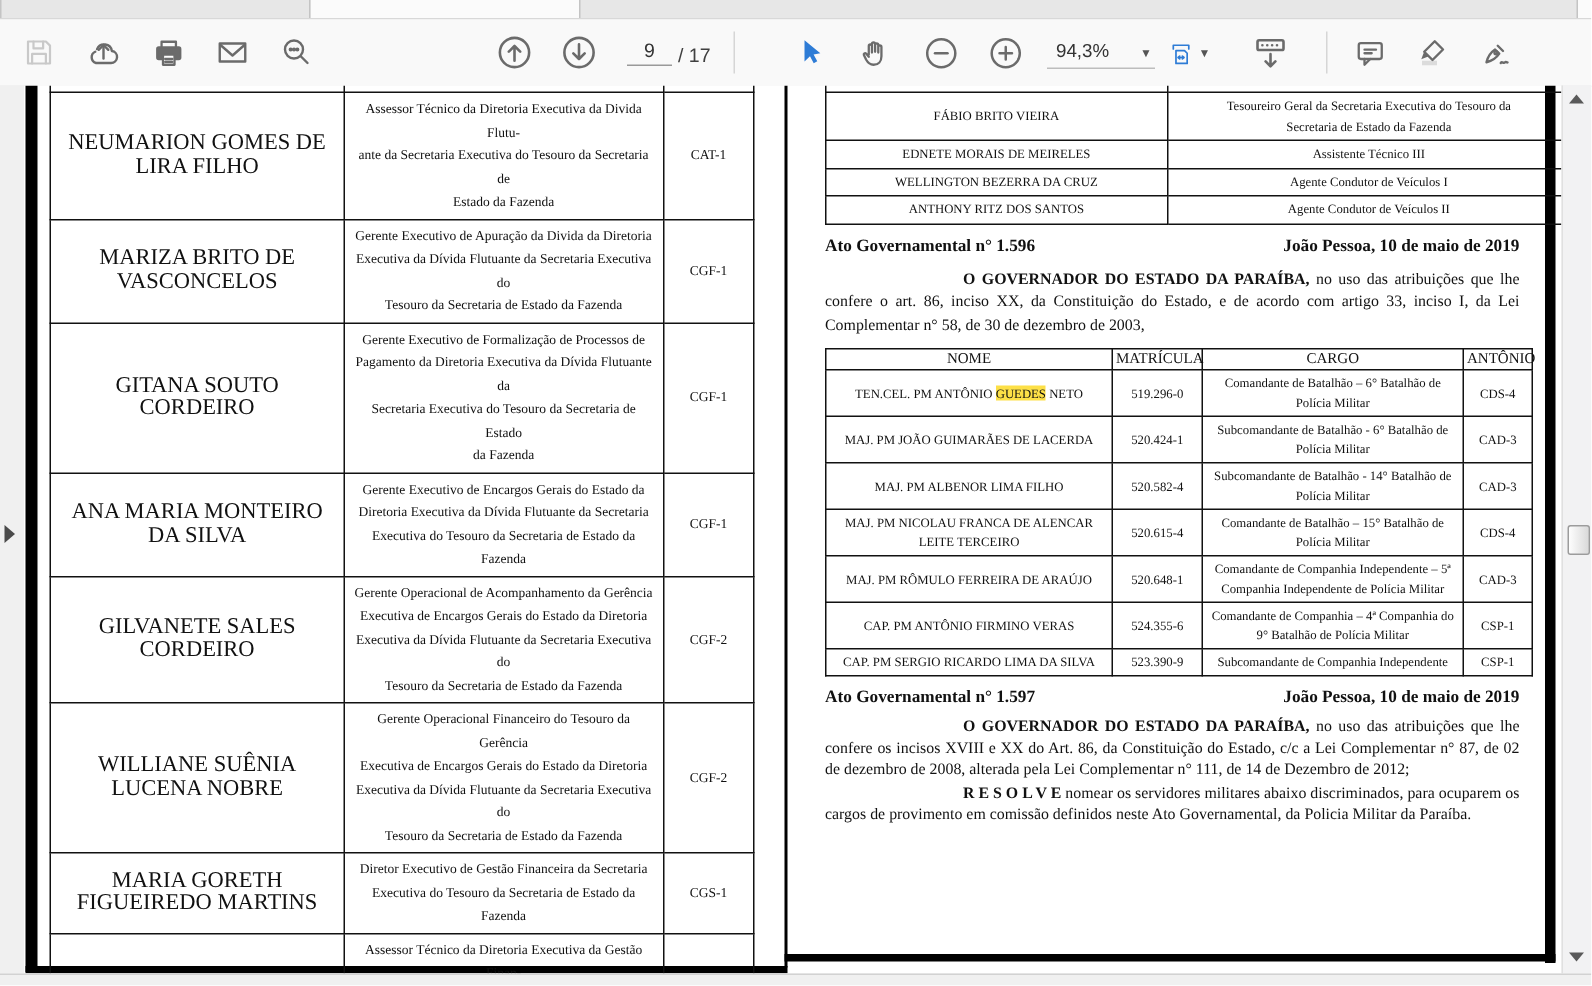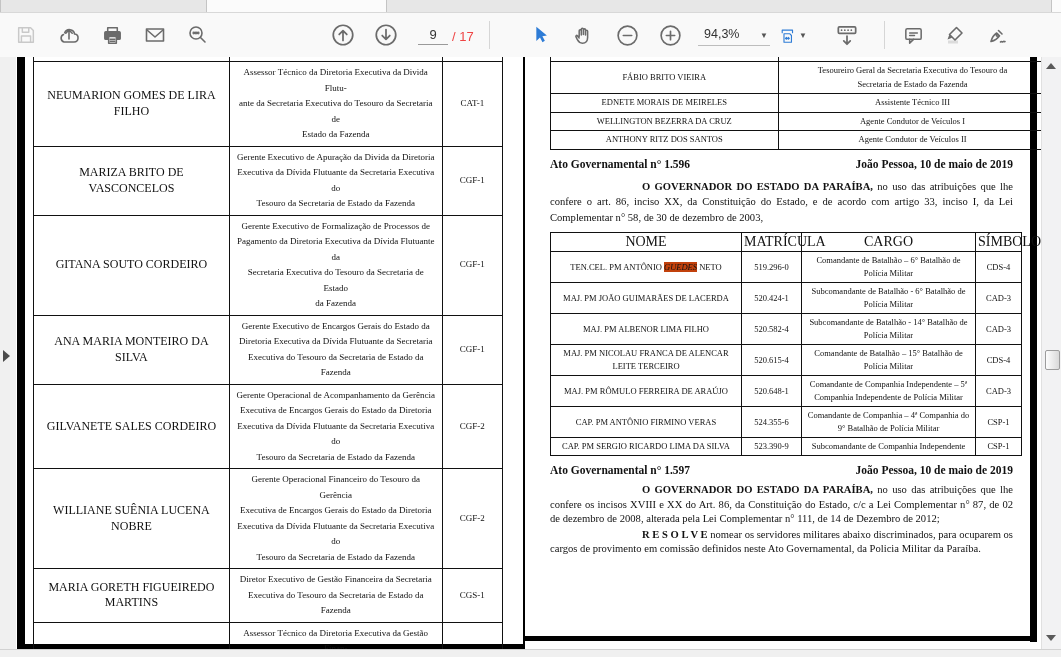--- a/index.html
+++ b/index.html
@@ -15,21 +15,21 @@
   
   .toolbar{position:absolute;left:0;top:13px;width:1061px;height:44px;background:#f9f9f9;
            border-bottom:1px solid #cfcfcf;}
   .tb{position:absolute;top:50%;transform:translateY(-50%);width:28px;height:28px;
       display:flex;align-items:center;justify-content:center;cursor:default;}
   .tb svg{display:block;}
   .sep{position:absolute;top:8px;width:1px;height:28px;background:#d6d6d6;}
   .page-box{position:absolute;left:416px;top:12px;width:34px;height:22px;text-align:center;}
   .page-box input{width:30px;border:none;border-bottom:1px solid #9a9a9a;background:transparent;
       text-align:center;font-size:13px;color:#333;font-family:"Liberation Sans",sans-serif;outline:none;padding:0 0 2px 0;}
-  .page-total{position:absolute;left:452px;top:16px;font-size:13px;color:#ef4444;}
+  .page-total{position:absolute;left:452px;top:16px;font-size:13px;color:#404040;}
   .zoom-field{position:absolute;left:698px;top:12px;width:66px;border-bottom:1px solid #bdbdbd;
       font-size:12.5px;color:#333;text-align:left;padding:2px 0 4px 6px;}
   .zoom-caret{position:absolute;right:2px;top:6px;font-size:8px;color:#555;}
   .dd-caret{font-size:8px;color:#555;margin-left:3px;}
 
   
   .content{position:absolute;left:0;top:57px;width:1061px;height:592px;background:#fff;}
   .nav-strip{position:absolute;left:0;top:0;width:16px;height:592px;background:#f0f0f0;
              border-right:1px solid #dadada;}
   .panel-toggle{position:absolute;left:3px;top:293px;width:0;height:0;cursor:pointer;
@@ -39,48 +39,48 @@
         font-family:"Liberation Serif",serif;color:#111;}
 
   
   .bar{position:absolute;background:#000;}
 
   
   table.doc{border-collapse:collapse;}
   table.doc td,table.doc th{border:1px solid #111;vertical-align:middle;}
   .t-left{position:absolute;left:17px;top:0;width:470px;table-layout:fixed;}
   .t-left td{font-size:9px;line-height:15.5px;text-align:center;padding:3px 5px;white-space:pre-line;}
-  .t-left .c-name{width:184px;font-size:12px;}
+  .t-left .c-name{width:184px;font-size:15px;}
   .t-left .c-pos{width:200px;}
   .t-left .c-sym{width:56px;}
   tr.sliver td{height:4px;padding:0;border-top:none;}
 
   
   .right-col{position:absolute;left:532px;top:0;width:468px;}
   .t-rtop{width:549px;margin-left:2px;table-layout:fixed;}
   .t-rtop td{font-size:8.5px;line-height:13.5px;text-align:center;padding:2px 4px;white-space:pre-line;}
   .t-rtop .c-name{width:185px;}
   .t-rtop .c-pos{width:219px;}
   .t-rtop .c-sym{width:41px;}
 
   .ato-head{display:flex;justify-content:space-between;font-weight:bold;font-size:11.5px;
             margin:8px 0 0 2px;width:463px;}
   .para{width:463px;margin:9px 0 0 2px;font-size:10.6px;line-height:15.5px;text-align:justify;
         text-indent:92px;}
   .para .b{font-weight:bold;}
   .para.tight{line-height:14.5px;margin-top:7px;}
 
   .t-pm{width:463px;margin:7px 0 0 2px;table-layout:fixed;}
-  .t-pm th{font-size:14px;font-weight:normal;padding:1px 2px;text-align:center;}
+  .t-pm th{font-size:10px;font-weight:normal;padding:1px 2px;text-align:center;}
   .t-pm td{font-size:8.5px;line-height:13px;text-align:center;padding:2px 3px;white-space:pre-line;}
   .t-pm .c-name{width:186px;}
   .t-pm .c-mat{width:55px;}
   .t-pm .c-cargo{width:169px;}
   .t-pm .c-sym{width:41px;}
-  .hl{background:#c2410c;font-style:italic;}
+  .hl{background:#fde047;}
 
   
   .vscroll{position:absolute;left:1041px;top:0;width:20px;height:592px;background:#f2f2f3;
            border-left:1px solid #e0e0e0;}
   .vs-arrow{position:absolute;left:4px;width:0;height:0;cursor:pointer;}
   .vs-up{top:6px;border-bottom:6px solid #5a5a5a;border-left:5px solid transparent;border-right:5px solid transparent;}
   .vs-down{top:578px;border-top:6px solid #5a5a5a;border-left:5px solid transparent;border-right:5px solid transparent;}
   .vs-thumb{position:absolute;left:3px;top:293px;width:13px;height:18px;cursor:pointer;
       background:linear-gradient(90deg,#fdfdfd,#d9d9d9);border:1px solid #9c9c9c;border-radius:2px;}
 
@@ -342,21 +342,21 @@
           <span>João Pessoa,  10  de   maio de 2019</span>
         </div>
         <p class="para"><span class="b">O  GOVERNADOR  DO ESTADO DA PARAÍBA,</span><span> no uso das atribuições que lhe confere o art. 86, inciso XX, da Constituição do Estado, e de acordo com artigo 33, inciso I, da Lei Complementar n° 58, de 30 de dezembro de 2003,</span></p>
 
         <table class="doc t-pm">
           <thead>
             <tr>
               <th class="c-name">NOME</th>
               <th class="c-mat">MATRÍCULA</th>
               <th class="c-cargo">CARGO</th>
-              <th class="c-sym">SÍMBOLO</th>
+              <th class="c-sym">ANTÔNIO</th>
             </tr>
           </thead>
           <tbody id="pm-tbody">
               <tr>
                 <td class="c-name">TEN.CEL. PM ANTÔNIO <span class="hl">GUEDES</span> NETO</td>
                 <td class="c-mat">519.296-0</td>
                 <td class="c-cargo">Comandante de Batalhão – 6° Batalhão de
 Polícia Militar</td>
                 <td class="c-sym">CDS-4</td>
               </tr>

